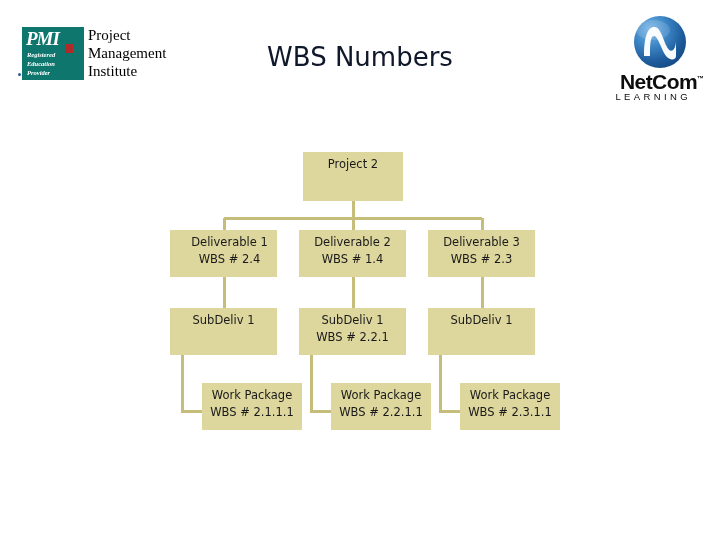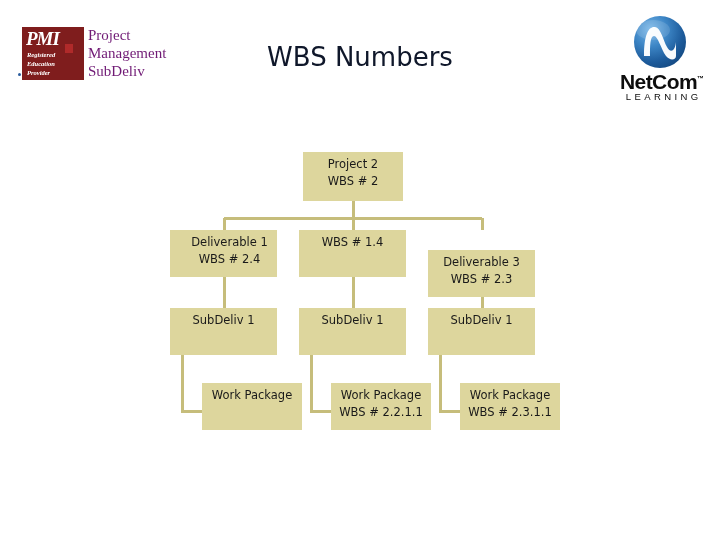--- a/index.html
+++ b/index.html
@@ -30,21 +30,21 @@
     left: 22px;
     top: 27px;
     width: 140px;
     height: 56px;
   }
   .pmi-blue-box {
     position: absolute;
     left: 0; top: 0;
     width: 62px;
     height: 53px;
-    background: #7f1d1d;
+    background: #0f766e;
   }
   .pmi-mark {
     position: absolute;
     left: 4px;
     top: 1px;
     width: 56px;
     height: 21px;
     color: #ffffff;
     font-family: "Liberation Serif", serif;
     font-weight: bold;
@@ -83,21 +83,21 @@
     width: 3px;
     height: 3px;
     border-radius: 50%;
     background: #2b5d9e;
   }
   .pmi-words {
     position: absolute;
     left: 66px;
     top: -1px;
     width: 76px;
-    color: #701a75;
+    color: #000000;
     font-family: "Liberation Serif", serif;
     font-size: 15px;
     line-height: 18.5px;
     white-space: nowrap;
   }
 
   
   #netcom-logo {
     position: absolute;
     left: 612px;
@@ -140,21 +140,20 @@
     font-size: 7px;
     font-weight: bold;
     vertical-align: super;
     letter-spacing: 0;
   }
   .nc-sub {
     position: absolute;
     left: 0px;
     top: 75px;
     width: 100px;
-    text-align: center;
     color: #0d0d0d;
     font-family: "Liberation Sans", sans-serif;
     font-size: 9.5px;
     line-height: 11px;
     letter-spacing: 3.4px;
     text-indent: 3.4px;
     white-space: nowrap;
   }
 
   
@@ -211,21 +210,21 @@
     <div class="pmi-blue-box">
       <div class="pmi-mark">PMI</div>
       <div class="pmi-redsq"></div>
       <div class="pmi-rep">Registered</div>
       <div class="pmi-rep" style="top:32px;">Education</div>
       <div class="pmi-rep" style="top:41px;">Provider</div>
     </div>
     <div class="pmi-dot"></div>
     <div class="pmi-words">Project</div>
     <div class="pmi-words" style="top:17px;">Management</div>
-    <div class="pmi-words" style="top:35px;">SubDeliv</div>
+    <div class="pmi-words" style="top:35px;">Institute</div>
   </div>
 
   <div id="netcom-logo">
     <div class="nc-sphere">
       <svg class="nc-swoosh" viewBox="0 0 52 52">
         <path d="M10 40 C10 18, 15 10, 21 11 C27 12, 29 24, 33 31 C36 37, 41 36, 42 26 L42 40 C42 44, 36 45, 32 40 C27 33, 24 20, 20 20 C16 20, 16 30, 16 40 Z" fill="#ffffff" opacity="0.97"></path>
         <ellipse cx="19" cy="14" rx="17" ry="10" fill="#ffffff" opacity="0.13"></ellipse>
       </svg>
     </div>
     <div class="nc-name"><span>NetCom</span><span class="nc-tm">™</span></div>
@@ -252,47 +251,49 @@
         <line x1="482" y1="277" x2="482" y2="308"></line>
 
         <path d="M 182 355 L 182 411 L 203 411"></path>
         <path d="M 311 355 L 311 411 L 332 411"></path>
         <path d="M 440 355 L 440 411 L 461 411"></path>
       </g>
     </svg>
 
     <div class="wbs-node" style="left:303px; top:152px; width:100px; height:49px;">
       <span class="ln">Project 2</span>
-      <span class="ln">WBS # 2</span>
     </div>
 
     <div class="wbs-node" style="left:170px; top:230px; width:107px; height:47px;padding-left:12px;">
       <span class="ln">Deliverable 1</span>
       <span class="ln">WBS # 2.4</span>
     </div>
     <div class="wbs-node" style="left:299px; top:230px; width:107px; height:47px;">
+      <span class="ln">Deliverable 2</span>
       <span class="ln">WBS # 1.4</span>
     </div>
-    <div class="wbs-node" style="left:428px; top:230px; width:107px; height:47px;margin-top:20px;">
+    <div class="wbs-node" style="left:428px; top:230px; width:107px; height:47px;">
       <span class="ln">Deliverable 3</span>
       <span class="ln">WBS # 2.3</span>
     </div>
 
     <div class="wbs-node" style="left:170px; top:308px; width:107px; height:47px;">
       <span class="ln">SubDeliv 1</span>
     </div>
     <div class="wbs-node" style="left:299px; top:308px; width:107px; height:47px;">
       <span class="ln">SubDeliv 1</span>
+      <span class="ln">WBS # 2.2.1</span>
     </div>
     <div class="wbs-node" style="left:428px; top:308px; width:107px; height:47px;">
       <span class="ln">SubDeliv 1</span>
     </div>
 
     <div class="wbs-node" style="left:202px; top:383px; width:100px; height:47px;">
       <span class="ln">Work Package</span>
+      <span class="ln">WBS # 2.1.1.1</span>
     </div>
     <div class="wbs-node" style="left:331px; top:383px; width:100px; height:47px;">
       <span class="ln">Work Package</span>
       <span class="ln">WBS # 2.2.1.1</span>
     </div>
     <div class="wbs-node" style="left:460px; top:383px; width:100px; height:47px;">
       <span class="ln">Work Package</span>
       <span class="ln">WBS # 2.3.1.1</span>
     </div>
 

